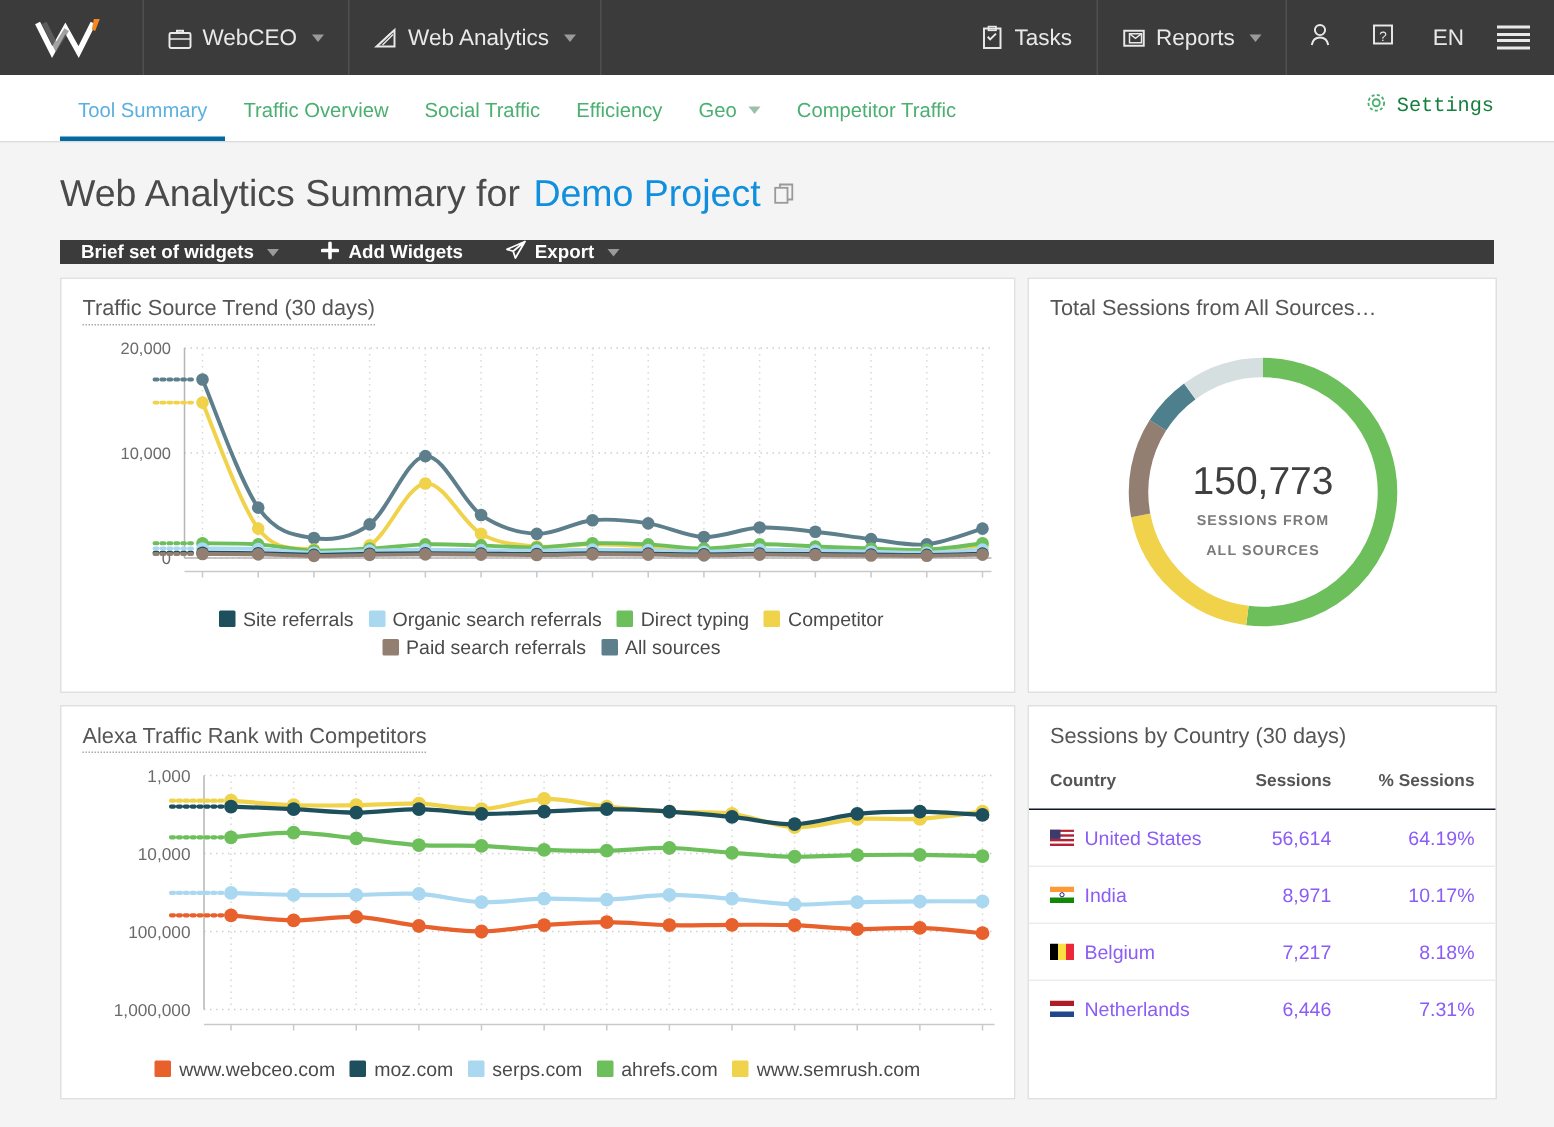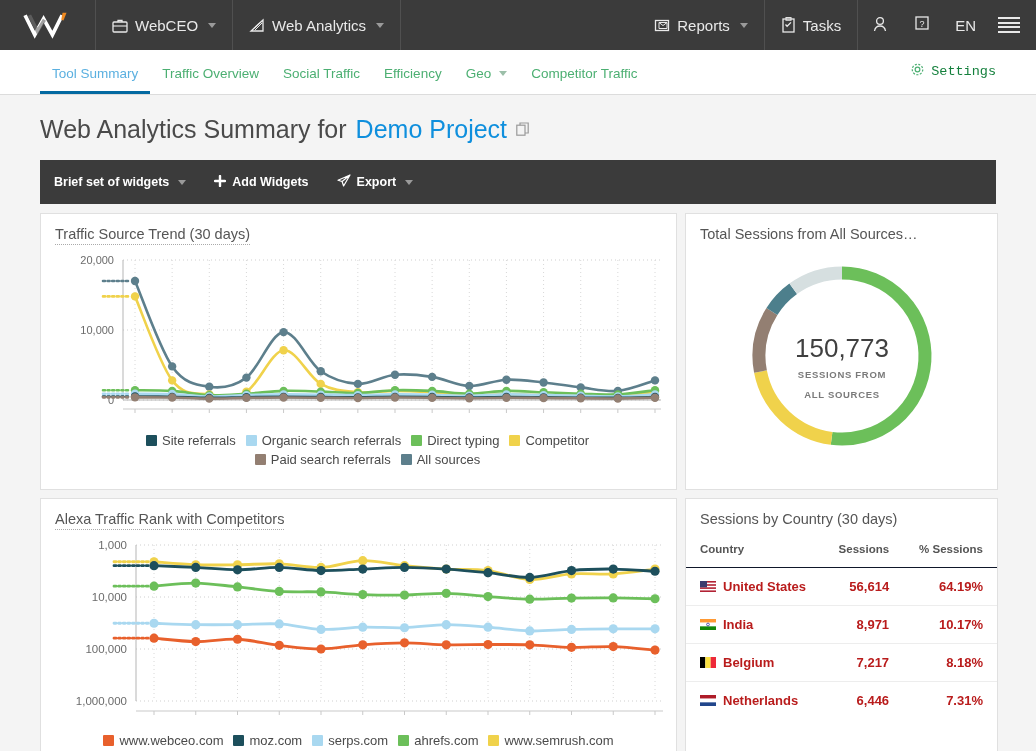--- a/index.html
+++ b/index.html
@@ -61,21 +61,21 @@
   .page { padding: 0 40px; }
   .page-title {
     font-size: 25px; color: #4a4a4a; font-weight: 400;
     padding: 20px 0 16px 0; display: flex; align-items: center; gap: 9px;
   }
   .page-title .proj { color: #0f8fdd; }
   .copy-ic { display: inline-flex; align-items: center; }
 
   
   .wtoolbar {
-    background: #3b3b3b; height: 44px; display: flex; align-items: center;
+    background: #3b3b3b; height: 16px; display: flex; align-items: center;
     padding: 0 12px; gap: 0; color: #fff; font-size: 12.5px; font-weight: bold;
   }
   .wt-item { display: flex; align-items: center; gap: 6px; padding: 0 14px 0 2px; cursor: pointer; }
   .wt-item:not(:first-child) { padding-left: 14px; }
   .wt-item .caret { border-top-color: #9a9a9a; }
 
   
   .grid {
     display: grid; grid-template-columns: 637px 313px; gap: 8px;
     margin-top: 9px;
@@ -103,21 +103,21 @@
   .donut-area { display: flex; justify-content: center; padding: 8px 0 18px 0; text-decoration: underline;}
 
   
   table.ct { width: 100%; border-collapse: collapse; font-size: 13px; }
   table.ct th {
     text-align: left; font-size: 11.5px; color: #555; font-weight: bold;
     padding: 10px 14px 12px 14px; border-bottom: 1px solid #0f172a;
   }
   table.ct th.num, table.ct td.num { text-align: right; }
   table.ct td {
-    padding: 11px 14px; border-bottom: 1px solid #ededed; color: #b91c1c; font-weight: bold;
+    padding: 11px 14px; border-bottom: 1px solid #ededed; color: #8b5cf6;
   }
   table.ct tr:last-child td { border-bottom: none; }
   .flag { display: inline-block; width: 16px; height: 11px; margin-right: 7px;
           vertical-align: -1px; border: 1px solid rgba(0,0,0,.18); }
   .cname { white-space: nowrap; }
 </style>
 </head>
 <body>
 
 <div class="topbar">
@@ -150,39 +150,39 @@
         </svg>
     </span>
     <span>Web Analytics</span>
     <i class="caret"></i>
   </div>
 
   <div class="tb-spacer"></div>
 
   <div class="tb-item">
     <span class="tb-icon">
+      <svg width="15" height="16" viewBox="0 0 15 16">
+          <rect x="2" y="2" width="11" height="13" fill="none" stroke="#e9e9e9" stroke-width="1.3"></rect>
+          <path d="M4.5 7.5l1.6 1.8L10 5.4" fill="none" stroke="#e9e9e9" stroke-width="1.3"></path>
+          <rect x="5" y="0.6" width="5" height="2.6" fill="none" stroke="#e9e9e9" stroke-width="1.1"></rect>
+        </svg>
+    </span>
+    <span>Tasks</span>
+  </div>
+
+  <div class="tb-item">
+    <span class="tb-icon">
       <svg width="16" height="15" viewBox="0 0 16 15">
           <rect x="1.5" y="2.5" width="13" height="10" fill="none" stroke="#e9e9e9" stroke-width="1.3"></rect>
           <path d="M5 4.5h8v6H5z" fill="none" stroke="#e9e9e9" stroke-width="1"></path>
           <path d="M5 4.5l4 3 4-3" fill="none" stroke="#e9e9e9" stroke-width="1"></path>
         </svg>
     </span>
     <span>Reports</span>
     <i class="caret"></i>
-  </div>
-
-  <div class="tb-item">
-    <span class="tb-icon">
-      <svg width="15" height="16" viewBox="0 0 15 16">
-          <rect x="2" y="2" width="11" height="13" fill="none" stroke="#e9e9e9" stroke-width="1.3"></rect>
-          <path d="M4.5 7.5l1.6 1.8L10 5.4" fill="none" stroke="#e9e9e9" stroke-width="1.3"></path>
-          <rect x="5" y="0.6" width="5" height="2.6" fill="none" stroke="#e9e9e9" stroke-width="1.1"></rect>
-        </svg>
-    </span>
-    <span>Tasks</span>
   </div>
 
   <div class="tb-plain">
     <span>
       <svg width="20" height="18" viewBox="0 0 20 18">
           <circle cx="10" cy="6" r="3.4" fill="none" stroke="#e9e9e9" stroke-width="1.3"></circle>
           <path d="M4.5 16c.6-3.3 2.8-5 5.5-5s4.9 1.7 5.5 5" fill="none" stroke="#e9e9e9" stroke-width="1.3"></path>
         </svg>
     </span>
   </div>

